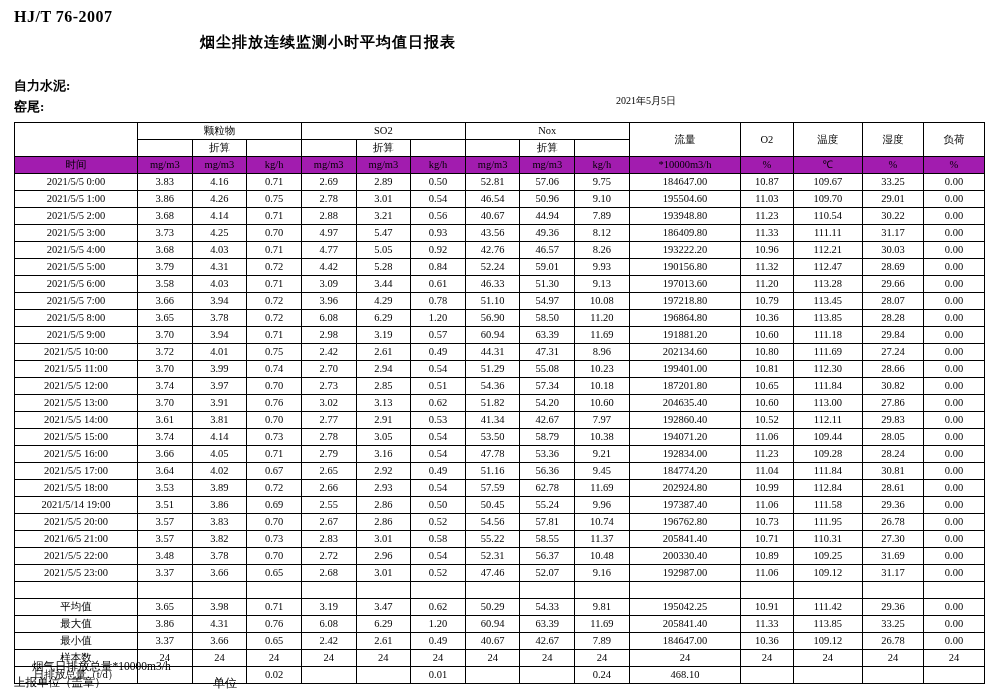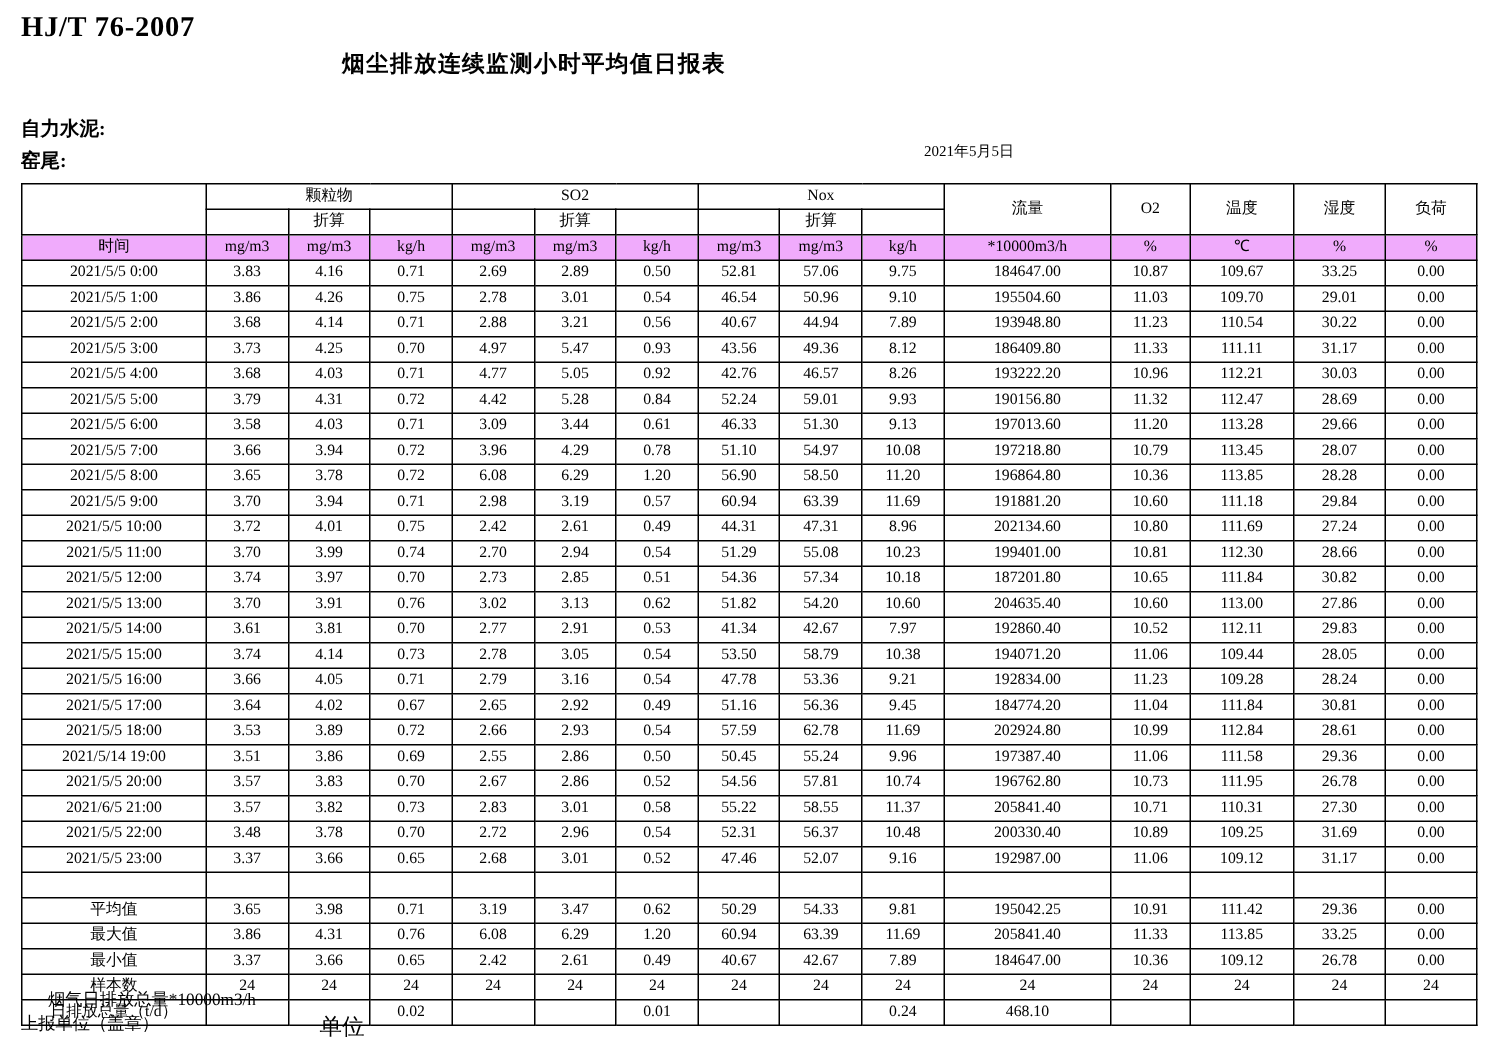--- a/index.html
+++ b/index.html
@@ -15,32 +15,31 @@
     color: #000000;
     overflow: hidden;
     position: relative;
   }
   .std-code {
     position: absolute;
     left: 14px;
     top: 8px;
     font-family: "Liberation Serif", serif;
     font-weight: bold;
-    font-size: 19px;
+    font-size: 16px;
     letter-spacing: 0.5px;
   }
   .doc-title {
     position: absolute;
     left: 200px;
     top: 33px;
     font-family: "Liberation Serif", serif;
     font-weight: bold;
     font-size: 15px;
     letter-spacing: 1px;
-    margin-left: 28px;
   }
   .company {
     position: absolute;
     left: 14px;
     top: 77px;
     font-family: "Liberation Serif", serif;
     font-size: 13px;
     font-weight: bold;
   }
   .unit-name {
@@ -83,21 +82,21 @@
   }
   .group-hdr {
     font-family: "Liberation Serif", serif;
     font-size: 11px;
   }
   .sub-hdr {
     height: 17px;
     line-height: 17px;
   }
   .unit-row td {
-    background: #f0abfc;
+    background: #a21caf;
     height: 17px;
     line-height: 17px;
     font-size: 10px;
   }
   .time-col {
     text-align: right;
     padding-right: 5px;
   }
   .blank-row td {
     height: 9px;
@@ -128,21 +127,21 @@
     left: 14px;
     top: 675px;
     font-family: "Liberation Serif", serif;
     font-size: 11.5px;
   }
   .footer-3 {
     position: absolute;
     left: 213px;
     top: 675px;
     font-family: "Liberation Serif", serif;
-    font-size: 15px;
+    font-size: 12px;
   }
 </style>
 </head>
 <body>
 
 <div class="std-code">HJ/T  76-2007</div>
 <div class="doc-title">烟尘排放连续监测小时平均值日报表</div>
 <div class="company">自力水泥:</div>
 <div class="unit-name">窑尾:</div>
 <div class="report-date">2021年5月5日</div>

